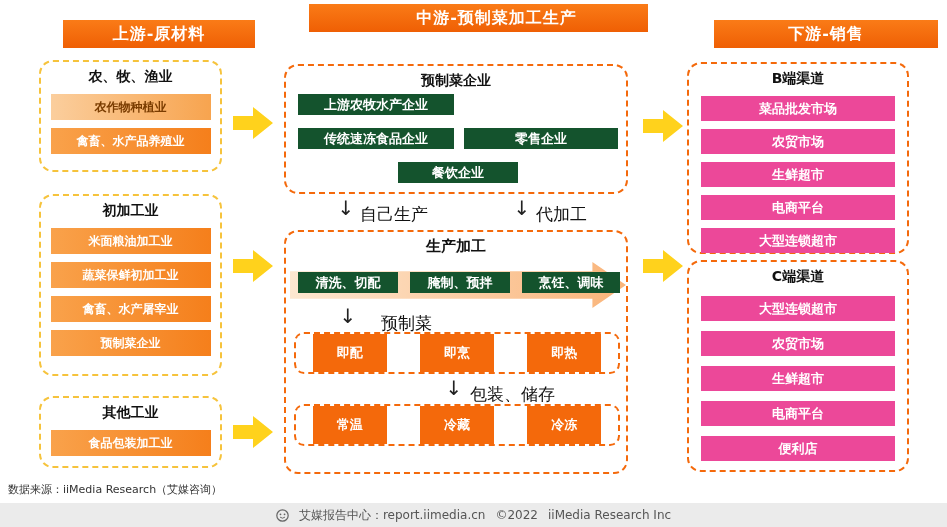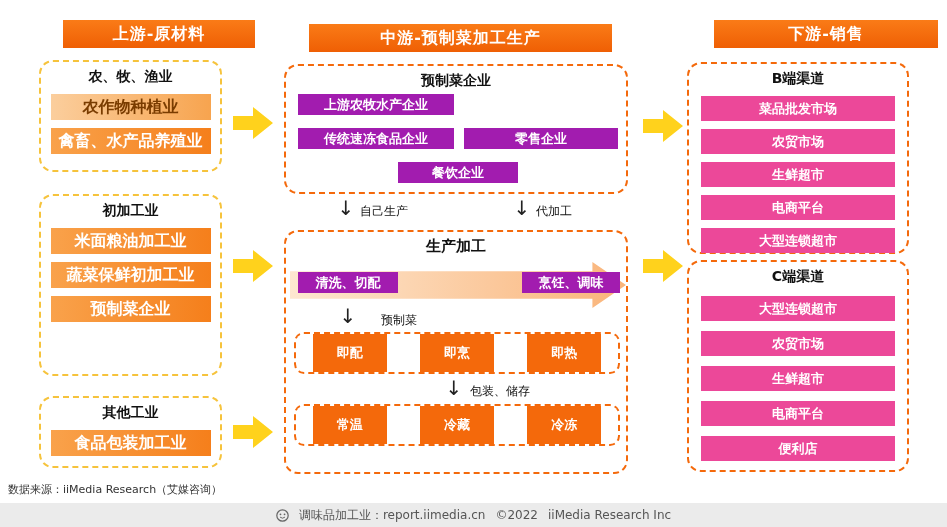--- a/index.html
+++ b/index.html
@@ -4,52 +4,52 @@
 <style>
   html,body{margin:0;padding:0;background:#fff;}
   .canvas{position:relative;width:947px;height:527px;background:#ffffff;
           font-family:"DejaVu Sans","Liberation Sans",sans-serif;overflow:hidden;}
 
   
   .col-header{position:absolute;height:28px;background:linear-gradient(180deg,#FA7B17,#EF5F04);
               color:#fff;font-size:16px;font-weight:bold;display:flex;align-items:center;
               justify-content:center;letter-spacing:1px;margin-left:28px;}
   .h-up{left:35px;top:20px;width:192px;}
-  .h-mid{left:281px;top:24px;width:303px;}
+  .h-mid{left:281px;top:4px;width:303px;padding-left:36px;}
   .h-down{left:686px;top:20px;width:224px;}
 
   
   .group-yellow{position:absolute;border:2px dashed #F6C33C;border-radius:14px;box-sizing:border-box;}
   .group-orange{position:absolute;border:2px dashed #F4690B;border-radius:14px;box-sizing:border-box;}
   .group-title{text-align:center;font-size:14px;font-weight:bold;color:#111;padding-top:5px;line-height:19px;}
   .prod-title{font-size:15px;}
 
   
   .g-up1{left:39px;top:60px;width:183px;height:112px;}
   .g-up2{left:39px;top:194px;width:183px;height:182px;}
   .g-up3{left:39px;top:396px;width:183px;height:72px;}
   .up-item{width:160px;height:26px;margin:8px auto 0;background:linear-gradient(90deg,#F9A24B,#F57F1B);
-           color:#fff;font-size:16px;font-weight:bold;display:flex;align-items:center;justify-content:center;}
+           color:#fff;font-size:12px;font-weight:bold;display:flex;align-items:center;justify-content:center;}
   .up-item.light{background:linear-gradient(90deg,#FBCE9D,#F7A44F);color:#7A3C00;}
 
   
   .g-ent{left:284px;top:64px;width:344px;height:130px;}
-  .mid-item{position:absolute;background:#a21caf;color:#fff;font-size:13px;font-weight:bold;
+  .mid-item{position:absolute;background:#14532d;color:#fff;font-size:13px;font-weight:bold;
             display:flex;align-items:center;justify-content:center;height:21px;font-family:Liberation Serif, serif;}
   .e1{left:12px;top:28px;width:156px;}
   .e2{left:178px;top:28px;width:154px;}
   .e3{left:12px;top:62px;width:156px;}
   .e4{left:178px;top:62px;width:154px;}
   .e5{left:112px;top:96px;width:120px;}
 
   
   .down-arrow{position:absolute;color:#222;font-size:20px;line-height:1;width:20px;text-align:center;}
   .a1{left:336px;top:198px;}
   .a2{left:512px;top:198px;}
-  .flow-label{position:absolute;font-size:12px;color:#111;white-space:nowrap;}
+  .flow-label{position:absolute;font-size:17px;color:#111;white-space:nowrap;}
   .l-self{left:360px;top:203px;}
   .l-oem{left:536px;top:203px;}
 
   
   .g-prod{left:284px;top:230px;width:344px;height:244px;}
   .big-arrow{position:absolute;left:4px;top:30px;width:336px;height:46px;
              background:linear-gradient(90deg,rgba(248,161,70,0.25),rgba(246,130,32,0.60));
              clip-path:polygon(0 20%,90% 20%,90% 0,100% 50%,90% 100%,90% 80%,0 80%);}
   .p1{left:12px;top:40px;width:100px;}
   .p2{left:124px;top:40px;width:100px;}
@@ -99,20 +99,21 @@
   <div class="group-yellow g-up1">
     <div class="group-title">农、牧、渔业</div>
     <div class="up-item light">农作物种植业</div>
     <div class="up-item">禽畜、水产品养殖业</div>
   </div>
 
   <div class="group-yellow g-up2">
     <div class="group-title">初加工业</div>
     <div class="up-item">米面粮油加工业</div>
     <div class="up-item">蔬菜保鲜初加工业</div>
+    <div class="up-item">禽畜、水产屠宰业</div>
     <div class="up-item">预制菜企业</div>
   </div>
 
   <div class="group-yellow g-up3">
     <div class="group-title">其他工业</div>
     <div class="up-item">食品包装加工业</div>
   </div>
 
   <div class="group-orange g-ent">
     <div class="group-title">预制菜企业</div>
@@ -124,20 +125,21 @@
 
   <div class="down-arrow a1">↓</div>
   <div class="flow-label l-self">自己生产</div>
   <div class="down-arrow a2">↓</div>
   <div class="flow-label l-oem">代加工</div>
 
   <div class="group-orange g-prod">
     <div class="group-title prod-title">生产加工</div>
     <div class="big-arrow"></div>
     <div class="mid-item p1">清洗、切配</div>
+    <div class="mid-item p2">腌制、预拌</div>
     <div class="mid-item p3">烹饪、调味</div>
 
     <div class="down-arrow pa1">↓</div>
     <div class="flow-label l-premade">预制菜</div>
 
     <div class="inner-dashed t-box">
       <div class="cell">即配</div>
       <div class="cell">即烹</div>
       <div class="cell">即热</div>
     </div>
@@ -179,18 +181,18 @@
   <div class="source-note">数据来源：iiMedia Research（艾媒咨询）</div>
   <div class="footer-bar">
     <span class="logo">
       <svg width="13" height="13" viewBox="0 0 16 16">
         <circle cx="8" cy="8" r="7" fill="none" stroke="#666" stroke-width="1.5"></circle>
         <circle cx="5.5" cy="6.5" r="1.1" fill="#666"></circle>
         <circle cx="10.5" cy="6.5" r="1.1" fill="#666"></circle>
         <path d="M5 10 q3 2.6 6 0" stroke="#666" stroke-width="1.2" fill="none"></path>
       </svg>
     </span>
-    <span>调味品加工业：report.iimedia.cn</span>
+    <span>艾媒报告中心：report.iimedia.cn</span>
     <span>©2022</span>
     <span>iiMedia Research Inc</span>
   </div>
 
 </div>
 
 </body></html>

